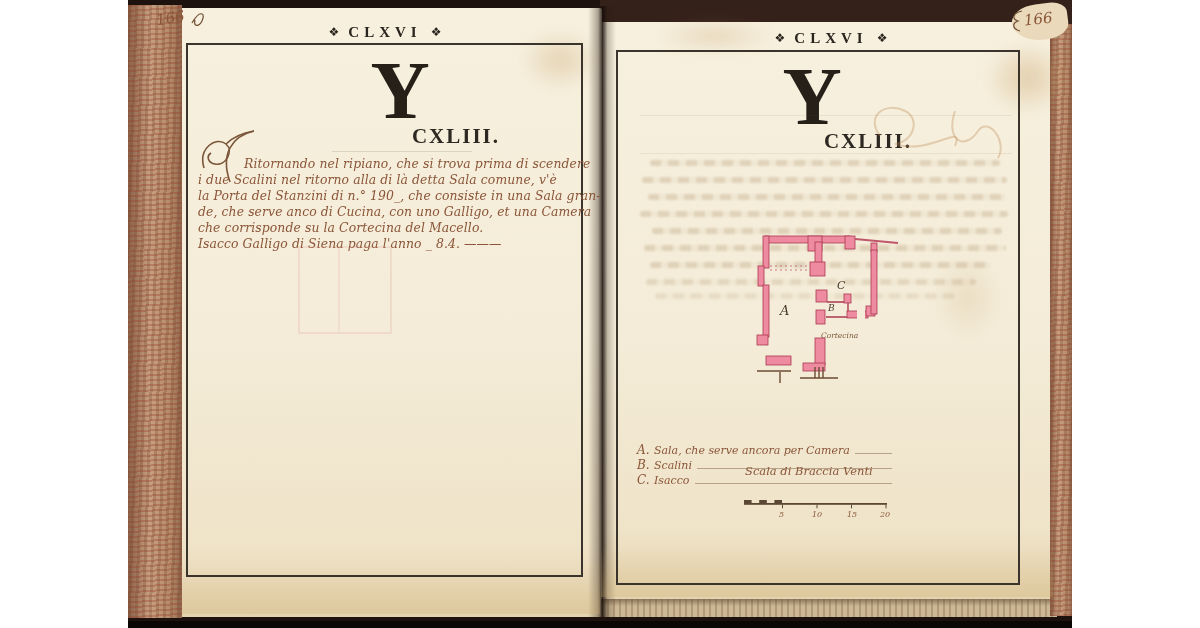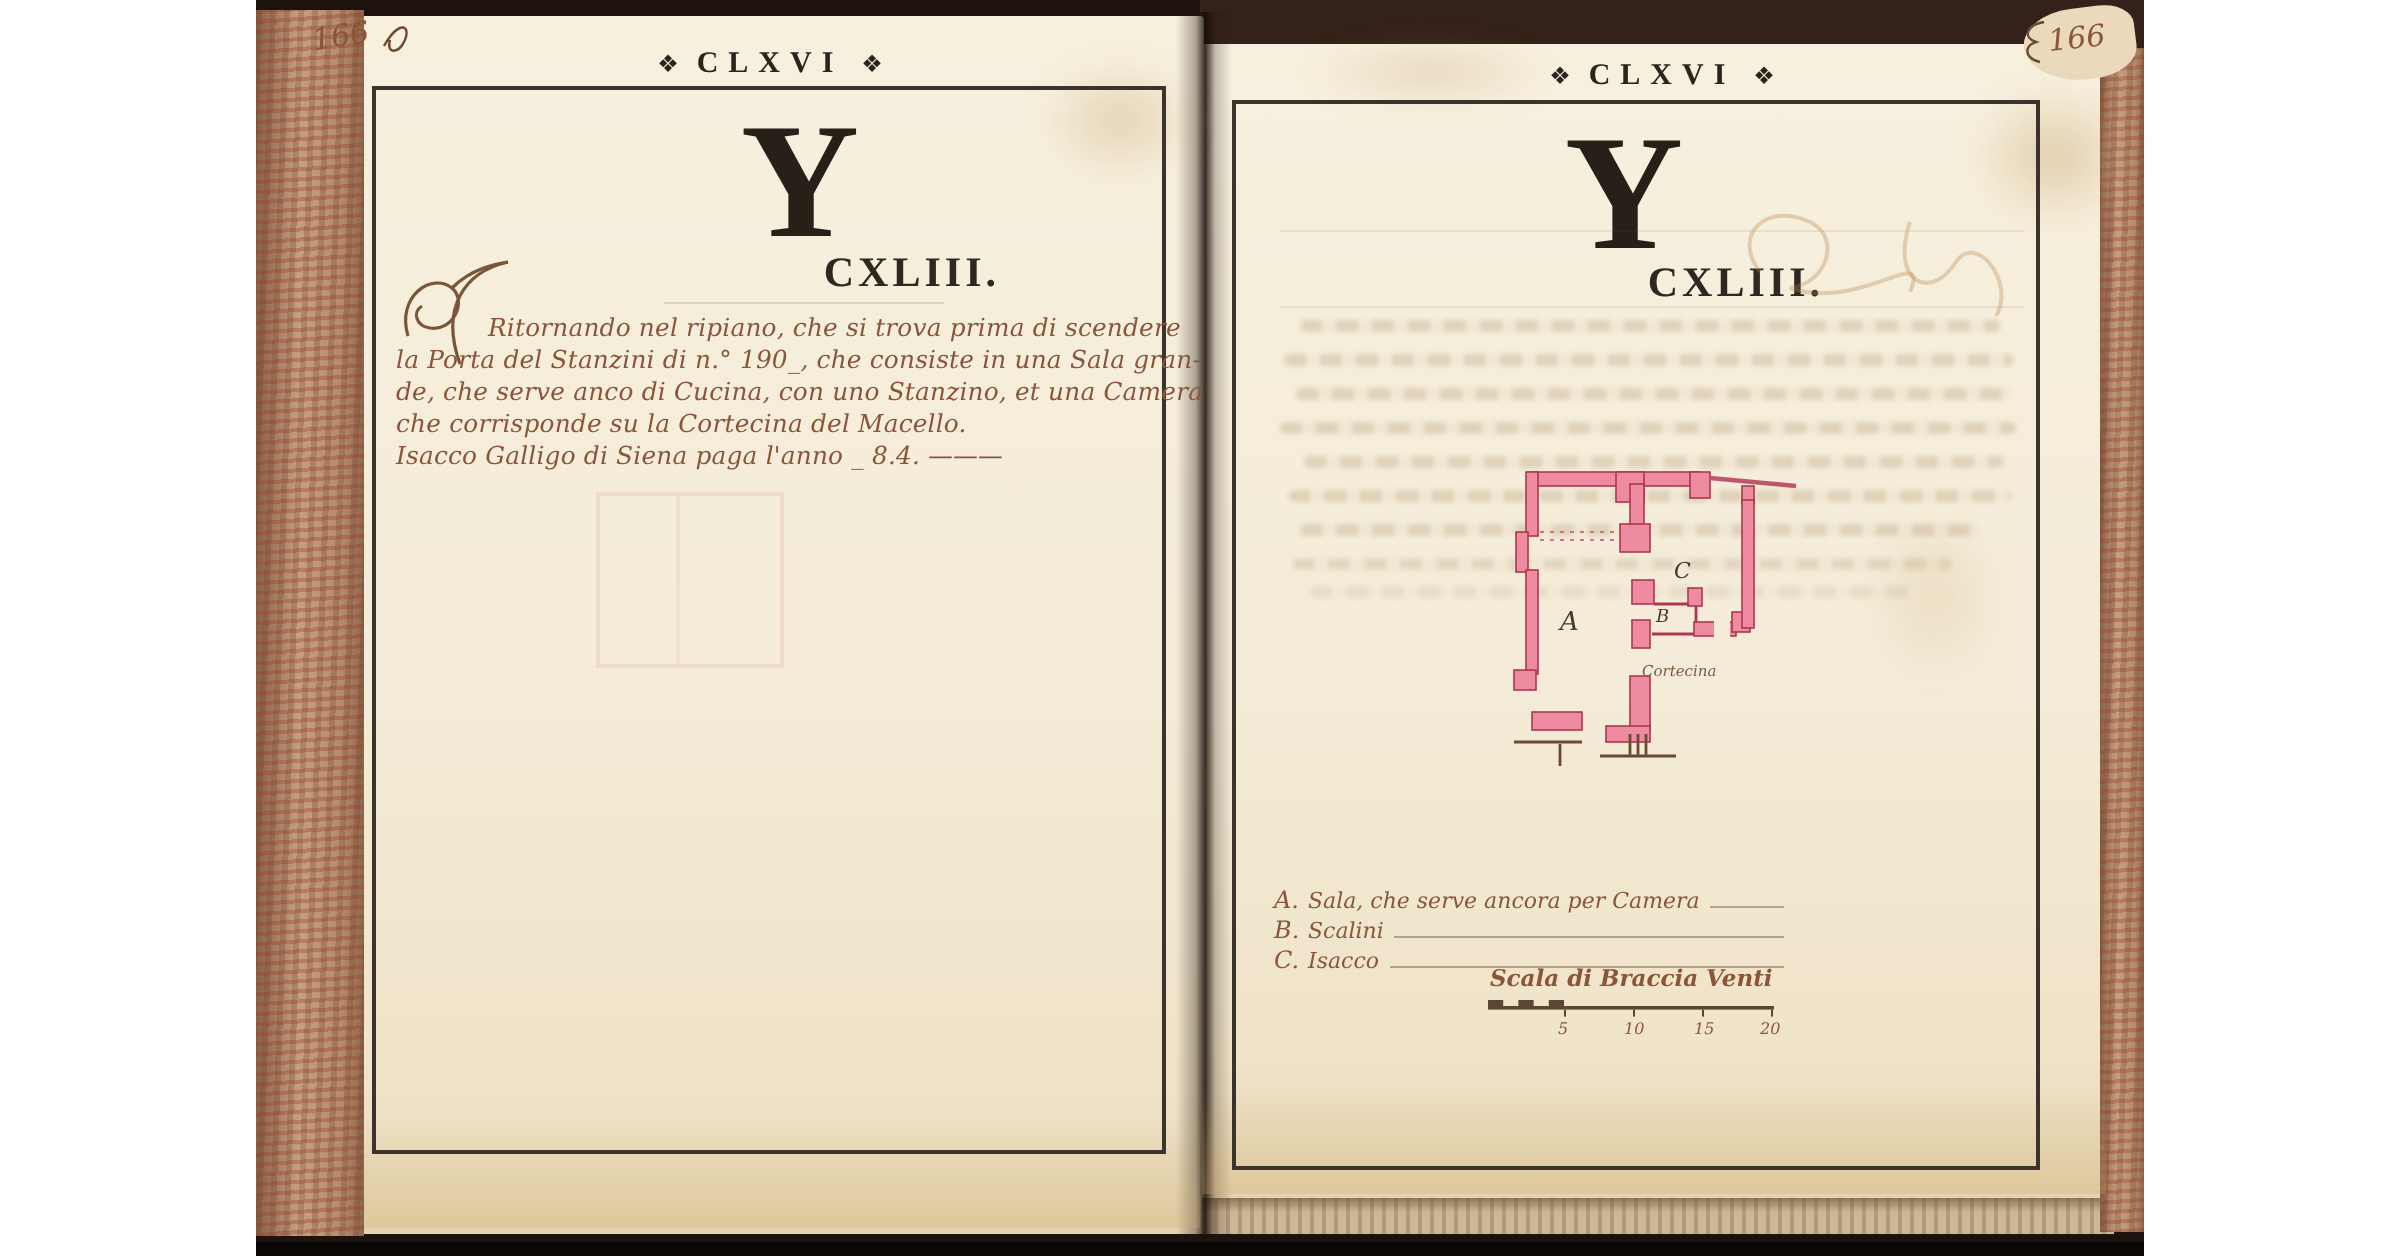--- a/index.html
+++ b/index.html
@@ -79,21 +79,21 @@
   .plab{font-family:"DejaVu Serif",serif;font-style:italic;fill:#4a3a2a;font-size:13px;}
   .plab-sm{font-family:"DejaVu Serif",serif;font-style:italic;fill:#4a3a2a;font-size:9px;}
   .plab-c{font-family:"DejaVu Serif",serif;font-style:italic;fill:#4a3a2a;font-size:11px;}
   .pann{font-family:"DejaVu Serif",serif;font-style:italic;fill:#7a5a3c;font-size:7.5px;}
 
   
   .legend{position:absolute;left:637px;top:442px;width:255px;font-size:11px;}
   .legend .row{display:flex;align-items:flex-end;height:15px;white-space:nowrap;}
   .legend .key{width:17px;font-size:12px;}
   .legend .lrule{flex:1;border-bottom:1px solid rgba(110,80,50,.45);margin:0 0 3px 5px;}
-  .scale-caption{position:absolute;left:745px;top:482px;font-size:11.5px;font-weight:bold;}
+  .scale-caption{position:absolute;left:745px;top:464px;font-size:11.5px;}
   .scale-svg{position:absolute;left:741px;top:497px;}
   .sbar{fill:#5b4733;}
   .snum{font-family:"DejaVu Serif",serif;font-style:italic;fill:var(--c-ink,#8a5538);font-size:8px;}
 </style>
 </head>
 <body>
 
 <div class="stage">
 
   <div class="photo"></div>
@@ -148,22 +148,23 @@
   <svg class="abs" style="left:196px;top:128px;" width="64" height="58">
     <g fill="none" stroke="#6d4528" stroke-width="1.6" opacity=".9">
       <path d="M8,40 C2,20 20,8 30,16 C38,23 30,38 19,36 C12,35 10,28 15,25"></path>
       <path d="M58,3 C36,8 24,26 34,54"></path>
       <path d="M30,16 C40,6 52,4 58,3"></path>
     </g>
   </svg>
 
   <div class="para hand">
     <div class="l1">Ritornando nel ripiano, che si trova prima di scendere</div>
+    <div>i due Scalini nel ritorno alla di là detta Sala comune, v'è</div>
     <div>la Porta del Stanzini di n.° 190_, che consiste in una Sala gran-</div>
-    <div>de, che serve anco di Cucina, con uno Stanzino, et una Camera</div>
+    <div>de, che serve anco di Cucina, con uno Galligo, et una Camera</div>
     <div>che corrisponde su la Cortecina del Macello.</div>
     <div>Isacco Galligo di Siena paga l'anno _ 8.4. ———</div>
   </div>
 
   <div class="ghost-square">
       <i></i>
     </div>
 
   <div class="bleed" style="left:650px;top:160px;width:350px;"></div>
   <div class="bleed" style="left:642px;top:177px;width:365px;"></div>

